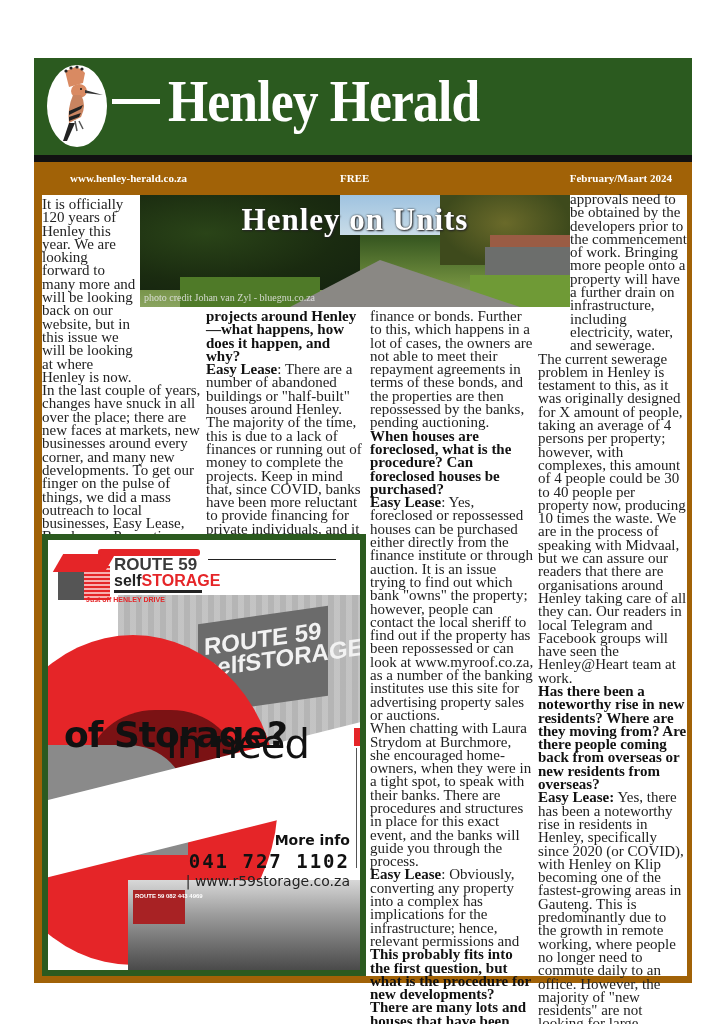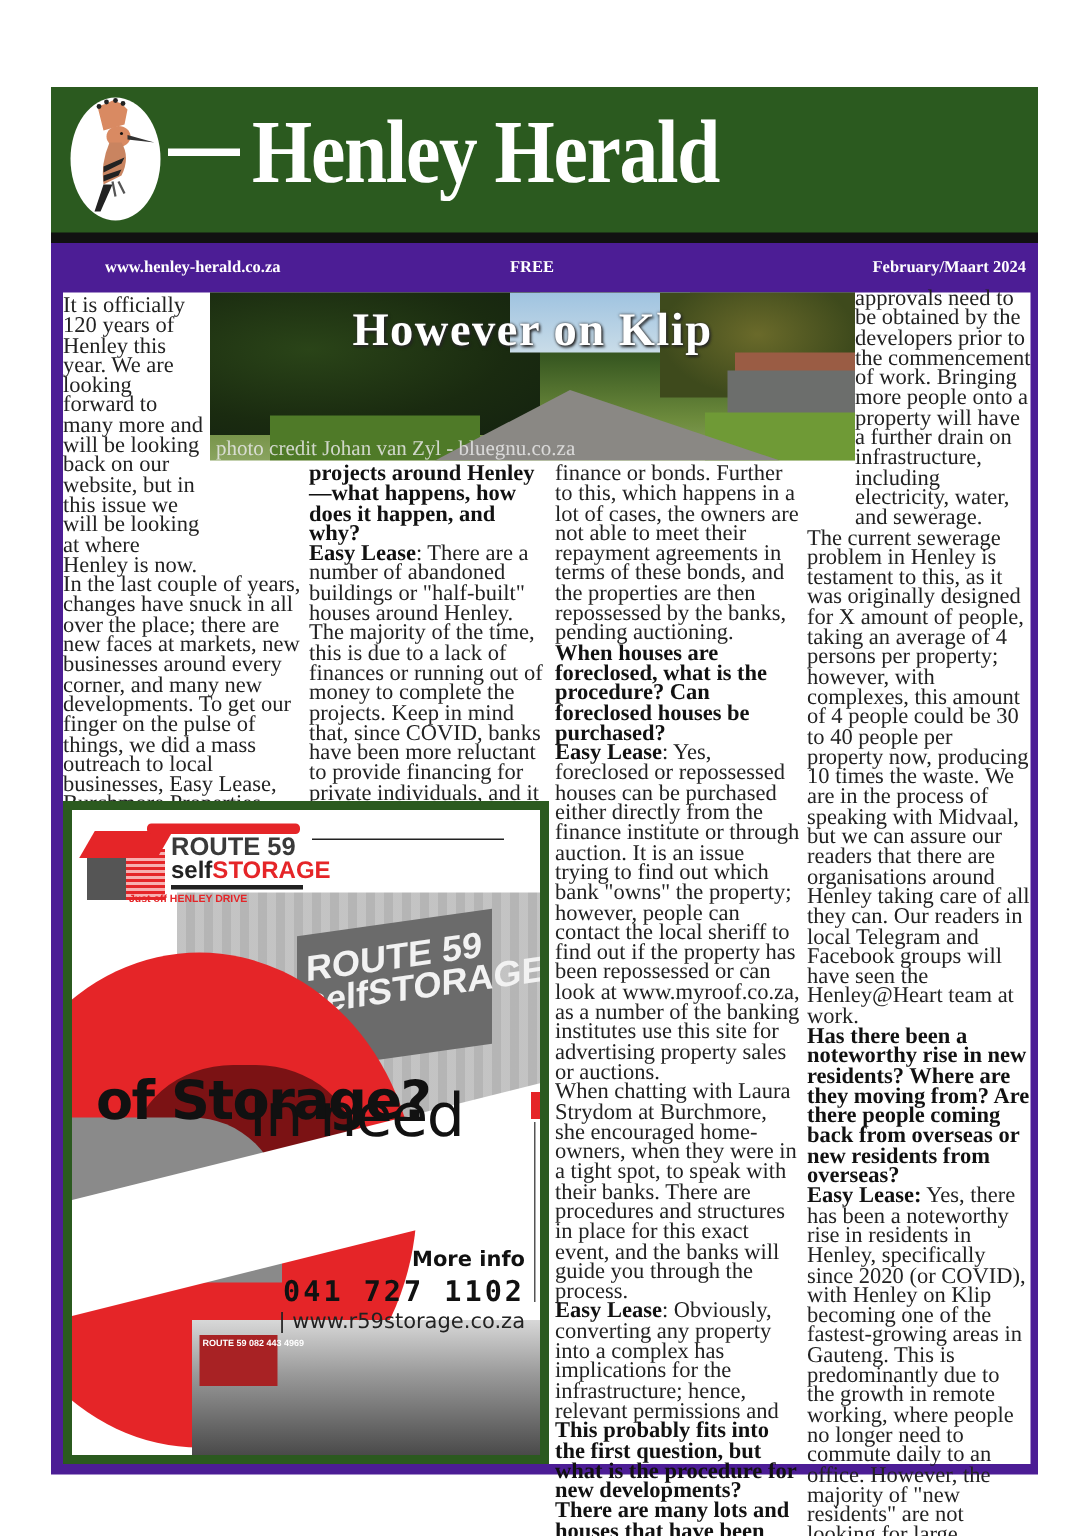--- a/index.html
+++ b/index.html
@@ -1,32 +1,32 @@
 <!DOCTYPE html>
 <html><head>
 <meta charset="utf-8">
 <style>
   * { box-sizing: border-box; margin: 0; padding: 0; }
   html, body { width: 725px; height: 1024px; background: #ffffff; overflow: hidden; }
   body { position: relative; font-family: "Liberation Serif", "DejaVu Serif", serif; color: #1a1a1a; }
 
-  .page { position: absolute; left: 34px; top: 58px; width: 658px; height: 925px; background: #4c1d95; }
+  .page { position: absolute; left: 34px; top: 58px; width: 658px; height: 925px; background: #a16207; }
 
   
   .masthead { position: absolute; left: 0; top: 0; width: 658px; height: 103px; background: #2b5a1f; }
   .logo-circle { position: absolute; left: 13px; top: 7px; width: 60px; height: 82px; border-radius: 50%; background: #ffffff; overflow: hidden; }
   .title-row { position: absolute; left: 78px; top: 8px; height: 70px; display: flex; align-items: center; }
   .title-dash { width: 48px; height: 5px; background: #ffffff; margin-right: 8px; }
   .title { font-family: "Liberation Serif", serif; font-weight: bold; font-size: 60px; color: #ffffff; letter-spacing: -1px; transform: scaleX(0.86); transform-origin: left center; white-space: nowrap; }
   .tagline { position: absolute; left: 548px; top: 18px; width: 80px; text-align: center; color: #ffffff; font-weight: bold; font-size: 12px; line-height: 16px; font-family: "Liberation Serif", serif; }
   .black-bar { position: absolute; left: 0; top: 97px; width: 658px; height: 7px; background: #111111; }
   .sub-row { position: absolute; left: 0; top: 106px; width: 658px; height: 28px; display: flex; align-items: center; color: #ffffff; font-weight: bold; font-size: 11px; font-family: "Liberation Serif", serif; }
   .sub-url { position: absolute; left: 36px; }
   .sub-free { position: absolute; left: 306px; }
-  .sub-date { position: absolute; right: 8px; text-align: right; }
+  .sub-date { position: absolute; right: 20px; text-align: right; }
 
   
   .content { position: absolute; left: 8px; top: 137px; width: 645px; height: 781px; background: #ffffff; }
 
   .col { position: absolute; font-size: 15px; line-height: 13.3px; color: #222; }
   .col b { color: #111; }
   .col p { margin: 0; }
 
   .col1 { left: 0px; top: 3px; width: 160px; }
   .col1 .narrow { width: 96px; }
@@ -40,21 +40,21 @@
           background: linear-gradient(180deg, #1d2e14 0%, #3a5a22 40%, #6c8a3c 75%, #8aa460 100%); }
   .hero .sky { position: absolute; left: 200px; top: 0; width: 120px; height: 40px; background: linear-gradient(180deg, #9fc3e0, #c9dce8); }
   .hero .trees-l { position: absolute; left: 0; top: 0; width: 220px; height: 95px; background: radial-gradient(ellipse at 30% 40%, #2a4418 0%, #1a2b10 60%, #142210 100%); }
   .hero .trees-r { position: absolute; left: 300px; top: 0; width: 130px; height: 70px; background: radial-gradient(ellipse at 50% 40%, #6a6a2a 0%, #3e4a1c 70%); }
   .hero .wall { position: absolute; left: 345px; top: 52px; width: 85px; height: 30px; background: #6c6e6c; }
   .hero .roof { position: absolute; left: 350px; top: 40px; width: 80px; height: 14px; background: #9a5c44; }
   .hero .road { position: absolute; left: 150px; top: 65px; width: 0; height: 0; border-left: 90px solid transparent; border-right: 140px solid transparent; border-bottom: 47px solid #8a8884; }
   .hero .grass-r { position: absolute; left: 330px; top: 80px; width: 100px; height: 32px; background: #6f9a36; }
   .hero .grass-l { position: absolute; left: 40px; top: 82px; width: 140px; height: 30px; background: #4f7a28; }
   .hero-title { position: absolute; left: 0; top: 6px; width: 430px; text-align: center; color: #ffffff; font-weight: bold; font-size: 31px; line-height: 38px; text-shadow: 0 0 2px #333, 1px 1px 2px #222; letter-spacing: 1px; }
-  .hero-credit { position: absolute; left: 4px; top: 97px; font-size: 14px; color: #e8e8e8; opacity: 0.85; }
+  .hero-credit { position: absolute; left: 4px; top: 97px; font-size: 10px; color: #e8e8e8; opacity: 0.85; }
 
   
   .ad { position: absolute; left: 0px; top: 339px; width: 324px; height: 442px; background: #2b5a1f; padding: 6px; }
   .ad-inner { position: relative; width: 312px; height: 430px; background: #ffffff; overflow: hidden; }
   .ad-bg-photo { position: absolute; left: 70px; top: 55px; width: 242px; height: 190px;
                  background: repeating-linear-gradient(90deg, #b9b9b9 0 6px, #a8a8a8 6px 12px); opacity: 0.85; }
   .ad-sign { position: absolute; left: 150px; top: 75px; width: 130px; height: 90px; background: #6b6b6b; transform: skewY(-8deg); }
   .ad-sign-text { position: absolute; left: 156px; top: 85px; color: #f2f2f2; font-family: "Liberation Sans", sans-serif; font-weight: bold; font-size: 24px; line-height: 22px; transform: skewY(-8deg); }
   .ad-red-circle { position: absolute; left: -60px; top: 95px; width: 290px; height: 330px; border-radius: 50%; background: #e52528; }
   .ad-dark-red { position: absolute; left: 40px; top: 170px; width: 150px; height: 130px; border-radius: 45%; background: #7b1214; }
@@ -134,21 +134,21 @@
     <div class="hero">
       <div class="trees-l"></div>
       <div class="sky"></div>
       <div class="trees-r"></div>
       <div class="roof"></div>
       <div class="wall"></div>
       <div class="grass-l"></div>
       <div class="grass-r"></div>
       <div class="road"></div>
       <div class="hero-title">
-        <div>However on Klip</div>
+        <div>Henley on Units</div>
       </div>
       <div class="hero-credit">photo credit Johan van Zyl - bluegnu.co.za</div>
     </div>
 
     <div class="col col2">
       <p><b>projects around Henley—what happens, how does it happen, and why?</b></p>
       <p><b>Easy Lease</b><span>: There are a number of abandoned buildings or "half-built" houses around Henley. The majority of the time, this is due to a lack of finances or running out of money to complete the projects. Keep in mind that, since COVID, banks have been more reluctant to provide financing for private individuals, and it has become increasingly difficult to secure building</span></p>
     </div>
 
     <div class="col col3">

